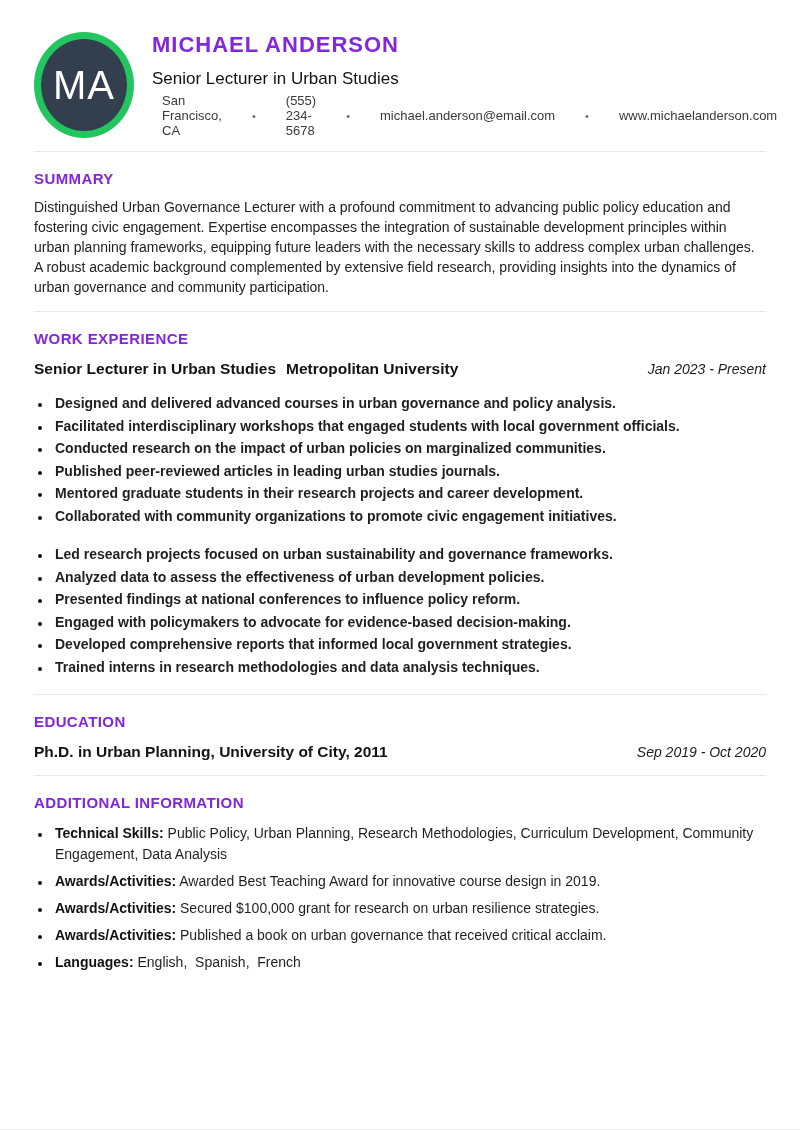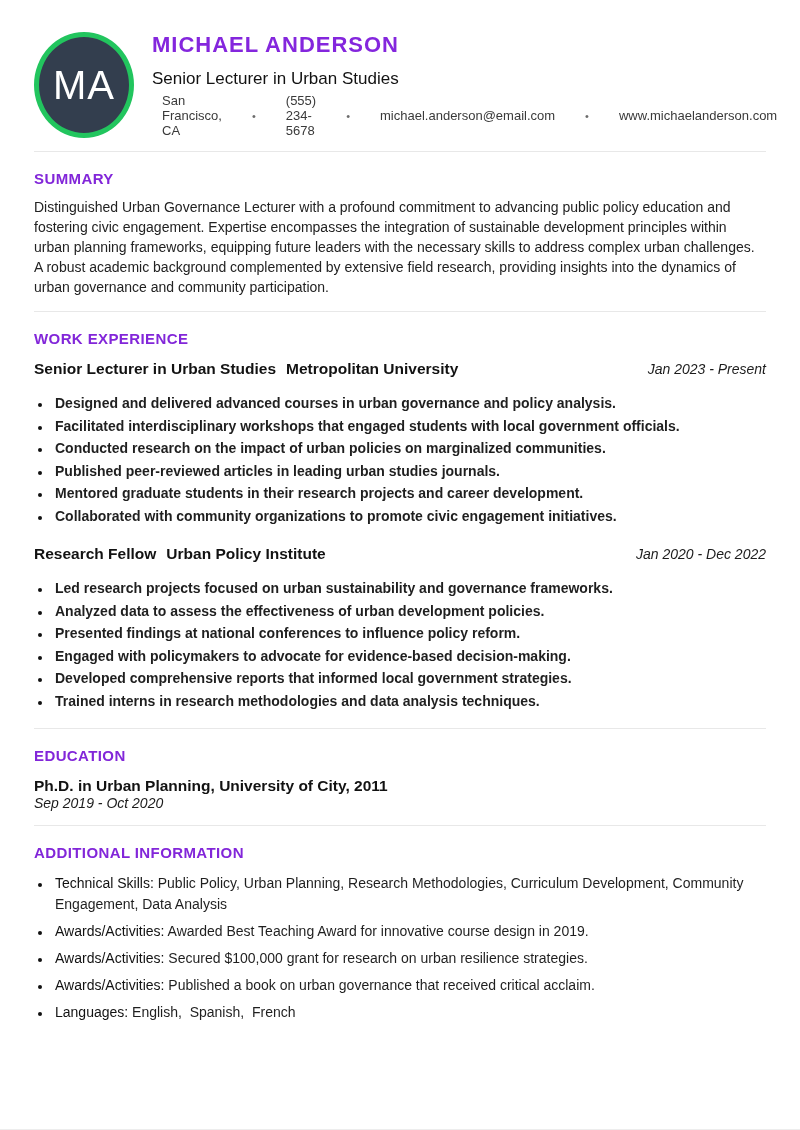--- a/index.html
+++ b/index.html
@@ -22,21 +22,21 @@
     display: flex;
     align-items: center;
     gap: 18px;
     padding-top: 32px;
   }
   .avatar {
     width: 100px;
     height: 106px;
     border-radius: 50%;
     background: #333e4e;
-    border: 5px solid #22c55e;
+    border: 7px solid #22c55e;
     display: flex;
     align-items: center;
     justify-content: center;
     flex: 0 0 auto;
   }
   .avatar-initials {
     color: #ffffff;
     font-size: 40px;
     font-weight: 500;
     letter-spacing: 1px;
@@ -115,38 +115,37 @@
     color: #1f1f1f;
     padding-left: 3px;
   }
   ul.bullets li::marker { color: #111111; font-size: 12px; }
   
   .edu-row {
     margin-top: 13px;
     display: flex;
     align-items: baseline;
     justify-content: space-between;
-    flex-direction: column;
   }
   .edu-degree { font-size: 15.5px; font-weight: 700; color: #121212; }
   
   ul.info-list {
     margin-top: 12px;
     padding-left: 18px;
     list-style: disc;
   }
   ul.info-list li {
     font-size: 14px;
     line-height: 21px;
     margin-bottom: 6px;
     padding-left: 3px;
     color: #1f1f1f;
   }
   ul.info-list li::marker { color: #111111; font-size: 12px; }
-  .info-label { font-weight: 400; color: #121212; }
+  .info-label { font-weight: 700; color: #121212; }
   .info-text { white-space: pre-wrap; }
 </style>
 </head>
 <body>
 
 <div class="page">
 
   <header class="header-row">
     <div class="avatar">
       <span class="avatar-initials">MA</span>
@@ -190,27 +189,20 @@
         <li>Designed and delivered advanced courses in urban governance and policy analysis.</li>
         <li>Facilitated interdisciplinary workshops that engaged students with local government officials.</li>
         <li>Conducted research on the impact of urban policies on marginalized communities.</li>
         <li>Published peer-reviewed articles in leading urban studies journals.</li>
         <li>Mentored graduate students in their research projects and career development.</li>
         <li>Collaborated with community organizations to promote civic engagement initiatives.</li>
       </ul>
     </div>
 
     <div class="job">
-      <div class="job-header">
-        <div class="job-title-group">
-          <span class="job-title">Research Fellow</span>
-          <span class="job-company">Urban Policy Institute</span>
-        </div>
-        <span class="job-dates">Jan 2020 - Dec 2022</span>
-      </div>
       <ul class="bullets">
         <li>Led research projects focused on urban sustainability and governance frameworks.</li>
         <li>Analyzed data to assess the effectiveness of urban development policies.</li>
         <li>Presented findings at national conferences to influence policy reform.</li>
         <li>Engaged with policymakers to advocate for evidence-based decision-making.</li>
         <li>Developed comprehensive reports that informed local government strategies.</li>
         <li>Trained interns in research methodologies and data analysis techniques.</li>
       </ul>
     </div>
   </section>

